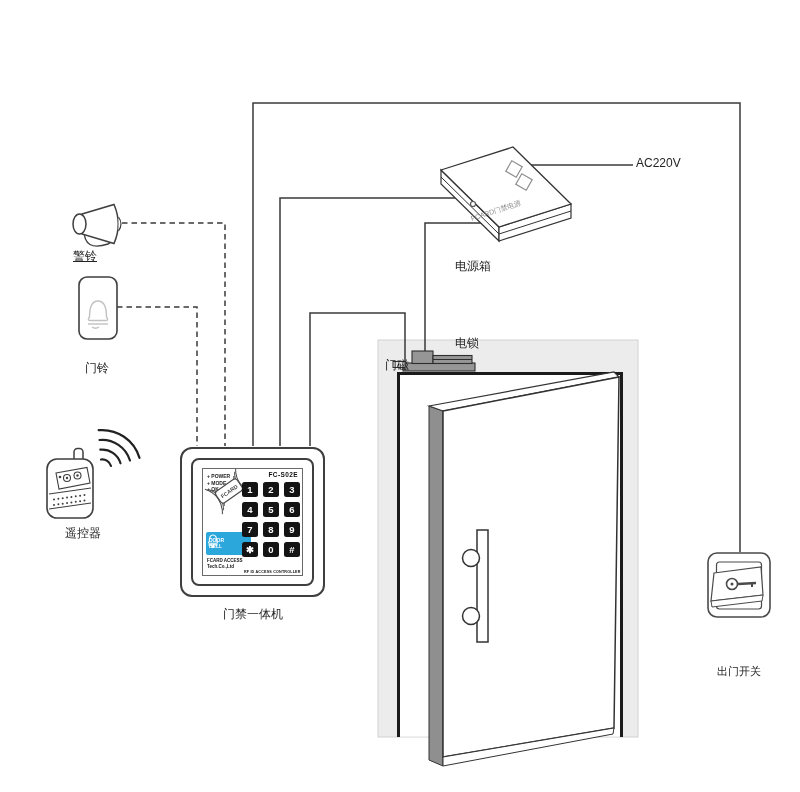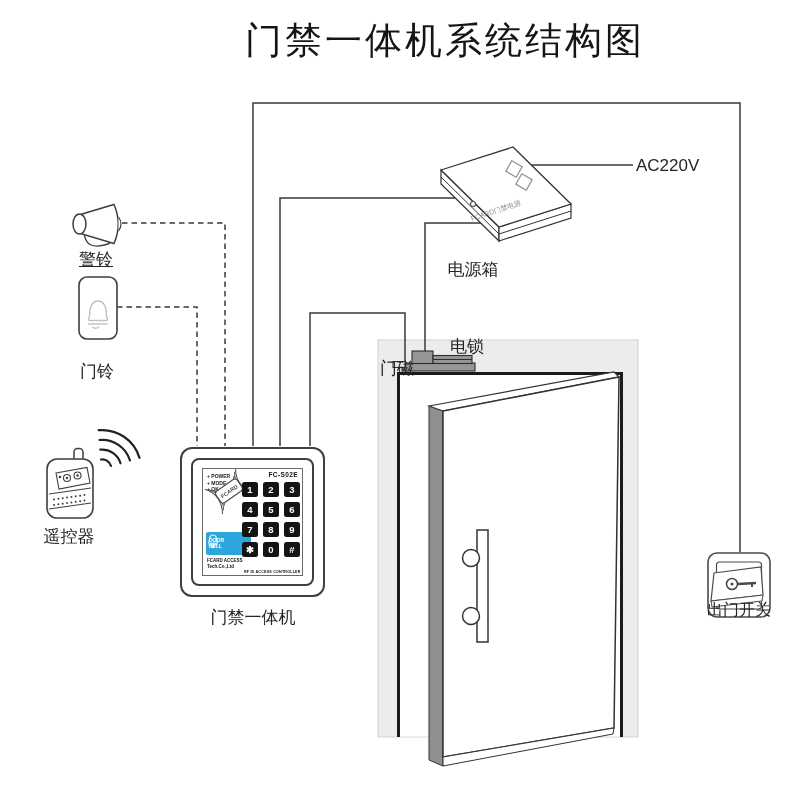--- a/index.html
+++ b/index.html
@@ -4,21 +4,21 @@
 <style>
   :root{
     --wall:#ececec; --line:#3a3a3a; --accent:#2ba7dc; --keybg:#141414; --lock:#969696;
   }
   html,body{margin:0;padding:0;background:#fff;}
   .canvas{position:relative;width:800px;height:792px;background:#fff;overflow:hidden;
           font-family:"Liberation Sans", sans-serif;color:#222;}
   .canvas svg{position:absolute;left:0;top:0;}
   .title{position:absolute;left:100px;top:16px;width:690px;text-align:center;
          font-family:"Liberation Serif", serif;font-size:37px;letter-spacing:3px;color:#151515;}
-  .lbl{position:absolute;font-size:17px;color:#242424;text-align:center;white-space:nowrap;}
+  .lbl{position:absolute;font-size:12px;color:#242424;text-align:center;white-space:nowrap;}
   
   .wire{stroke:var(--line);stroke-width:1.5;fill:none;}
   .wired{stroke:var(--line);stroke-width:1.5;fill:none;stroke-dasharray:5.5 4;}
   .lockp{fill:var(--lock);stroke:#2e2e2e;stroke-width:1.1;}
   
   .kp-outer{position:absolute;left:180px;top:447px;width:145px;height:150px;box-sizing:border-box;
             border:2px solid #3f3f3f;border-radius:12px;background:#fff;}
   .kp-inner{position:absolute;inset:9px;border:2px solid #3f3f3f;border-radius:8px;}
   .kp-panel{position:absolute;inset:8px 9px;border:1px solid #6a6a6a;}
   .kp-model{position:absolute;top:2px;right:4px;font-size:6.5px;font-weight:bold;letter-spacing:.4px;color:#111;}
@@ -33,21 +33,20 @@
   .kp-key{height:15px;background:var(--keybg);border-radius:2.5px;color:#fff;font-weight:bold;font-size:9.5px;
           display:flex;align-items:center;justify-content:center;}
   .kp-footer{position:absolute;right:1px;bottom:1px;font-size:4px;font-weight:bold;color:#111;
              transform:scale(.92);transform-origin:right bottom;white-space:nowrap;letter-spacing:.2px;}
 </style>
 </head>
 <body>
 
 <div class="canvas">
 
-  <div class="title">门禁一体机系统结构图</div>
 
   <svg width="800" height="792" viewBox="0 0 800 792">
 
     <g>
       <rect x="378" y="340" width="260" height="397" fill="var(--wall)" stroke="#d2d2d2" stroke-width="1"></rect>
       <rect x="399.5" y="373.5" width="221" height="363" fill="#ffffff"></rect>
       <path d="M398.5,737 L398.5,373.5 L621.5,373.5 L621.5,737" fill="none" stroke="#1b1b1b" stroke-width="3"></path>
     </g>
 
     <g>
@@ -197,22 +196,22 @@
             <div class="kp-key">9</div>
             <div class="kp-key">✱</div>
             <div class="kp-key">0</div>
             <div class="kp-key">#</div>
           </div>
         <div class="kp-footer">RF ID ACCESS CONTROLLER</div>
       </div>
     </div>
   </div>
 
-  <div class="lbl" style="left:66px;top:248px;width:60px;text-decoration:underline;">警铃</div>
+  <div class="lbl" style="left:55px;top:248px;width:60px;text-decoration:underline;">警铃</div>
   <div class="lbl" style="left:67px;top:360px;width:60px;">门铃</div>
-  <div class="lbl" style="left:29px;top:525px;width:80px;">遥控器</div>
+  <div class="lbl" style="left:43px;top:525px;width:80px;">遥控器</div>
   <div class="lbl" style="left:433px;top:258px;width:80px;">电源箱</div>
   <div class="lbl" style="left:636px;top:156px;width:80px;text-align:left;">AC220V</div>
   <div class="lbl" style="left:444px;top:335px;width:46px;">电锁</div>
   <div class="lbl" style="left:376px;top:357px;width:42px;">门磁</div>
-  <div class="lbl" style="left:701px;top:600px;width:76px;font-size:16px;">出门开关</div>
+  <div class="lbl" style="left:701px;top:664px;width:76px;font-size:11px;">出门开关</div>
   <div class="lbl" style="left:203px;top:606px;width:100px;">门禁一体机</div>
 </div>
 
 </body></html>

